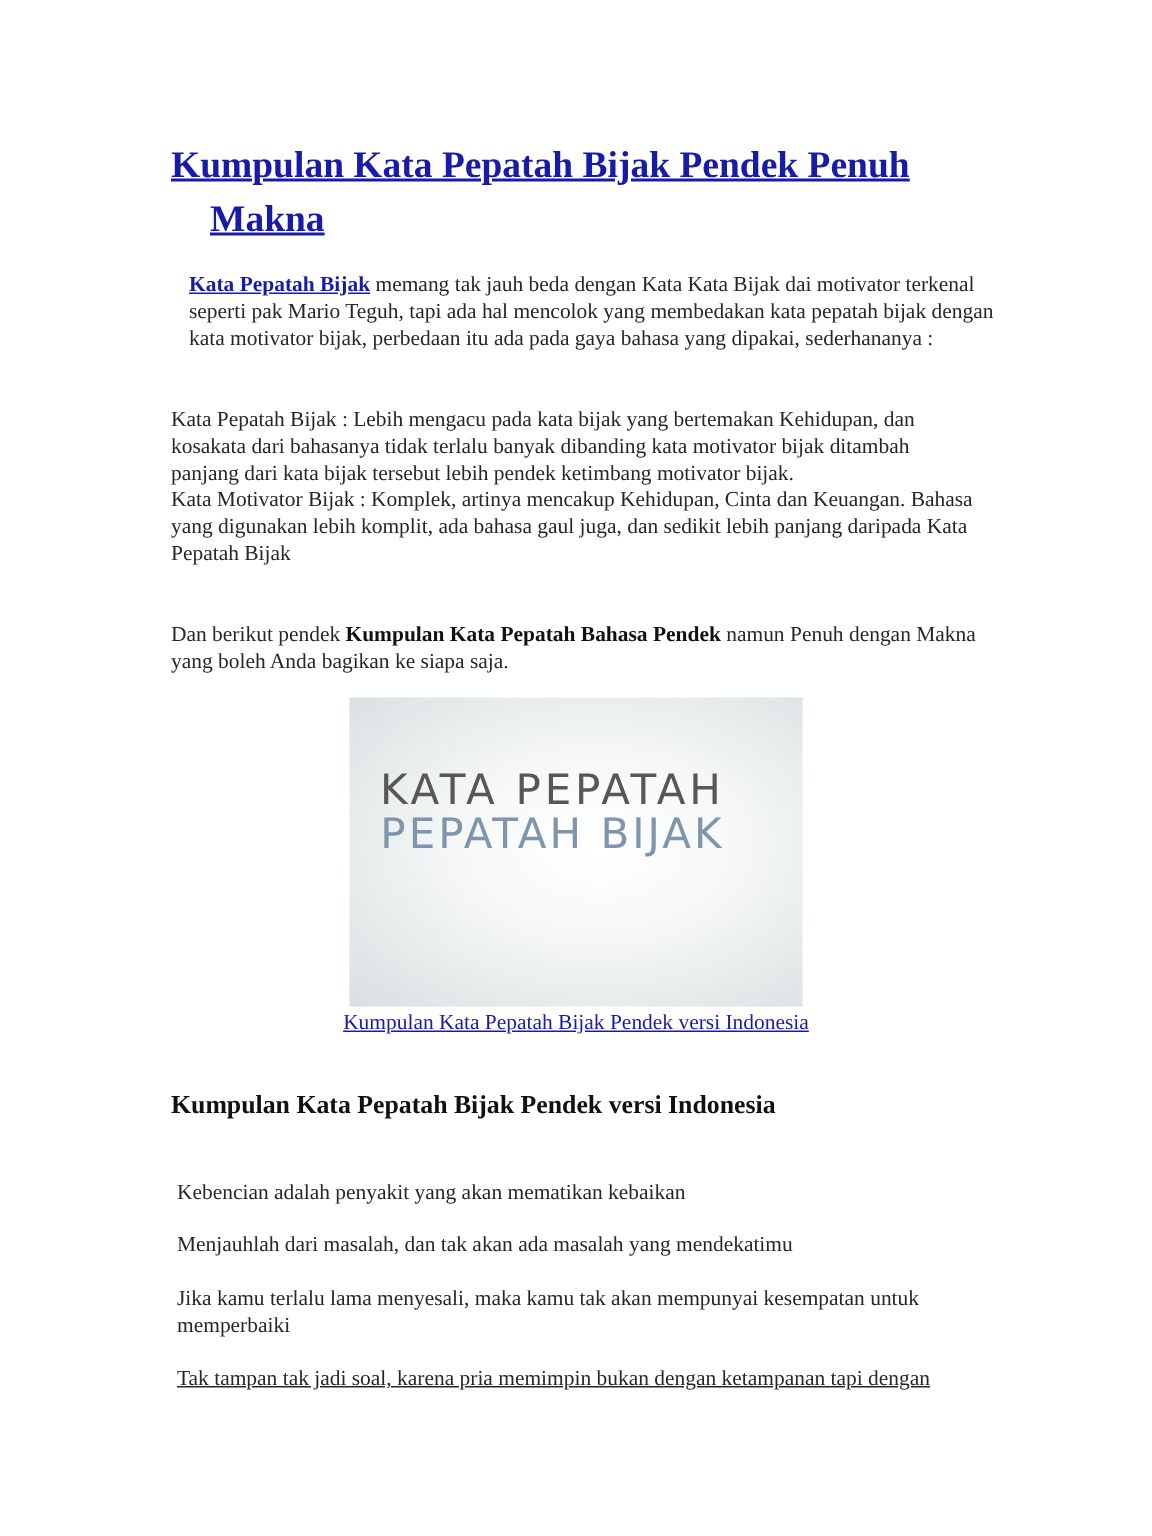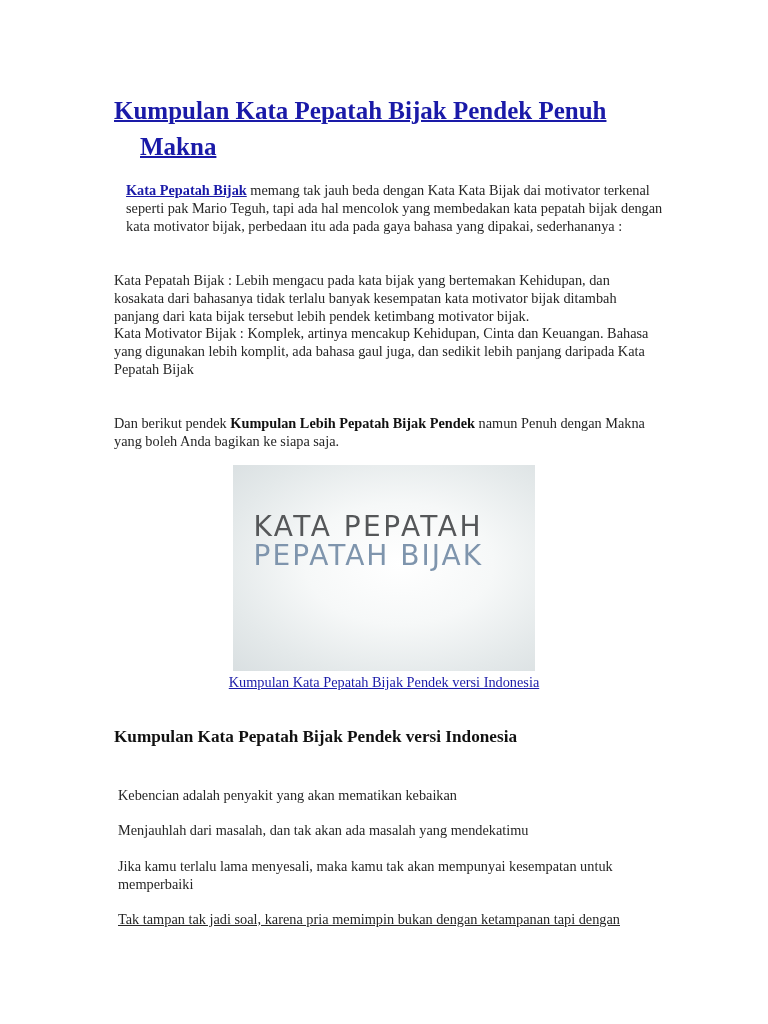--- a/index.html
+++ b/index.html
@@ -140,25 +140,25 @@
   </style>
 </head>
 <body>
 
 <h1 class="title">
   <a href="#">Kumpulan Kata Pepatah Bijak Pendek Penuh Makna</a>
 </h1>
 
 <p class="para p1"><a href="#">Kata Pepatah Bijak</a><span> memang tak jauh beda dengan Kata Kata Bijak dai motivator terkenal seperti pak Mario Teguh, tapi ada hal mencolok yang membedakan kata pepatah bijak dengan kata motivator bijak, perbedaan itu ada pada gaya bahasa yang dipakai, sederhananya :</span></p>
 
-<p class="para p2">Kata Pepatah Bijak : Lebih mengacu pada kata bijak yang bertemakan Kehidupan, dan kosakata dari bahasanya tidak terlalu banyak kesempatan kata motivator bijak ditambah panjang dari kata bijak tersebut lebih pendek ketimbang motivator bijak.</p>
+<p class="para p2">Kata Pepatah Bijak : Lebih mengacu pada kata bijak yang bertemakan Kehidupan, dan kosakata dari bahasanya tidak terlalu banyak dibanding kata motivator bijak ditambah panjang dari kata bijak tersebut lebih pendek ketimbang motivator bijak.</p>
 
 <p class="para p3">Kata Motivator Bijak : Komplek, artinya mencakup Kehidupan, Cinta dan Keuangan. Bahasa yang digunakan lebih komplit, ada bahasa gaul juga, dan sedikit lebih panjang daripada Kata Pepatah Bijak</p>
 
-<p class="para p4"><span>Dan berikut pendek </span><b>Kumpulan Lebih Pepatah Bijak Pendek</b><span> namun Penuh dengan Makna yang boleh Anda bagikan ke siapa saja.</span></p>
+<p class="para p4"><span>Dan berikut pendek </span><b>Kumpulan Kata Pepatah Bahasa Pendek</b><span> namun Penuh dengan Makna yang boleh Anda bagikan ke siapa saja.</span></p>
 
 <div class="figure">
   <div class="fig-text fig-line2">PEPATAH BIJAK</div>
   <div class="fig-text fig-line1">KATA PEPATAH</div>
 </div>
 
 <p class="caption">
   <a href="#">Kumpulan Kata Pepatah Bijak Pendek versi Indonesia</a>
 </p>
 

